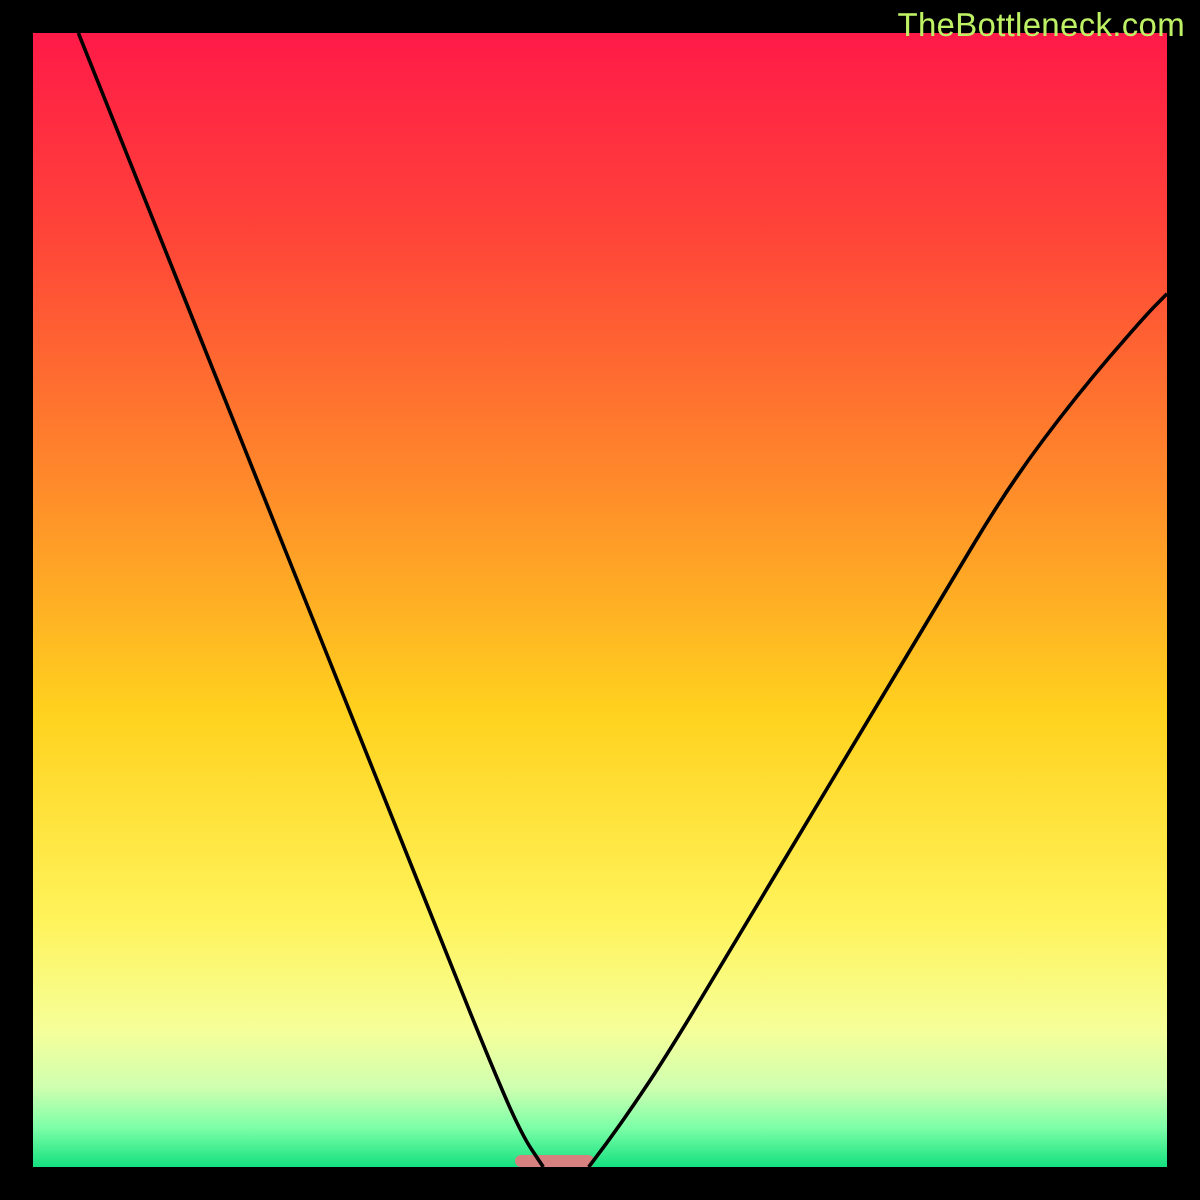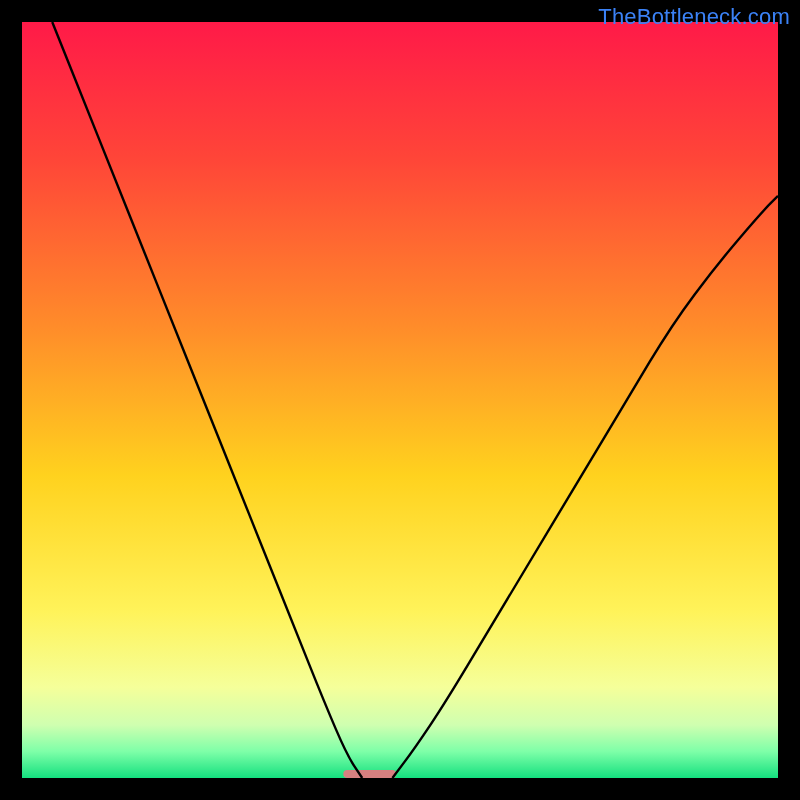--- a/index.html
+++ b/index.html
@@ -23,21 +23,21 @@
     position: absolute;
     left: 0;
     top: 0;
     width: 756px;
     height: 756px;
   }
   .watermark {
     position: absolute;
     top: 4px;
     right: 10px;
-    color: #3b82f6;
+    color: #bef264;
     font-size: 22px;
     font-weight: 500;
     letter-spacing: 0.2px;
     user-select: none;
   }
 </style>
 </head>
 <body>
 
 <div class="frame">

